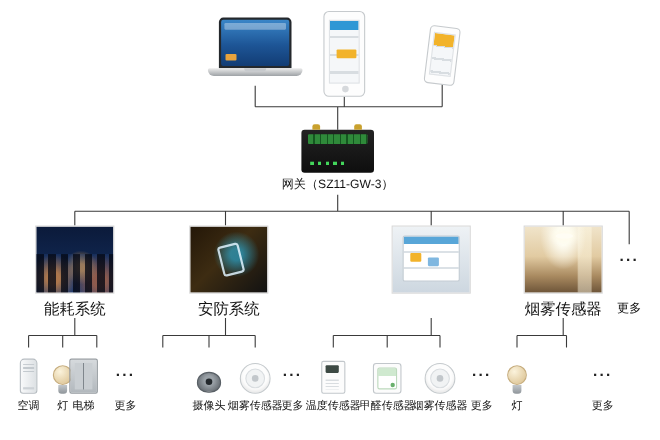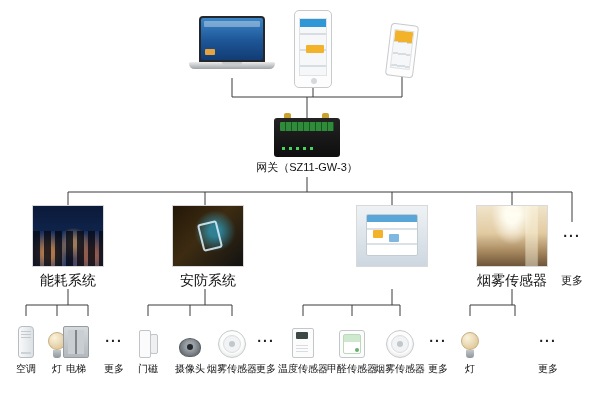--- a/index.html
+++ b/index.html
@@ -189,26 +189,20 @@
       </div>
     <div class="dev-label">电梯</div>
   </div>
   <div class="dev" style="left:86px;">
     <div class="icon-wrap center">
         <span class="dots">...</span>
       </div>
     <div class="dev-label">更多</div>
   </div>
 
-  <div class="dev" style="left:120px;">
-    <div class="icon-wrap">
-        <div class="icon-door"></div>
-      </div>
-    <div class="dev-label">门磁</div>
-  </div>
   <div class="dev" style="left:162px;font-family:Liberation Serif, serif;">
     <div class="icon-wrap">
         <div class="icon-camera"></div>
       </div>
     <div class="dev-label">摄像头</div>
   </div>
   <div class="dev" style="left:204px;">
     <div class="icon-wrap">
         <div class="icon-smoke"></div>
       </div>

